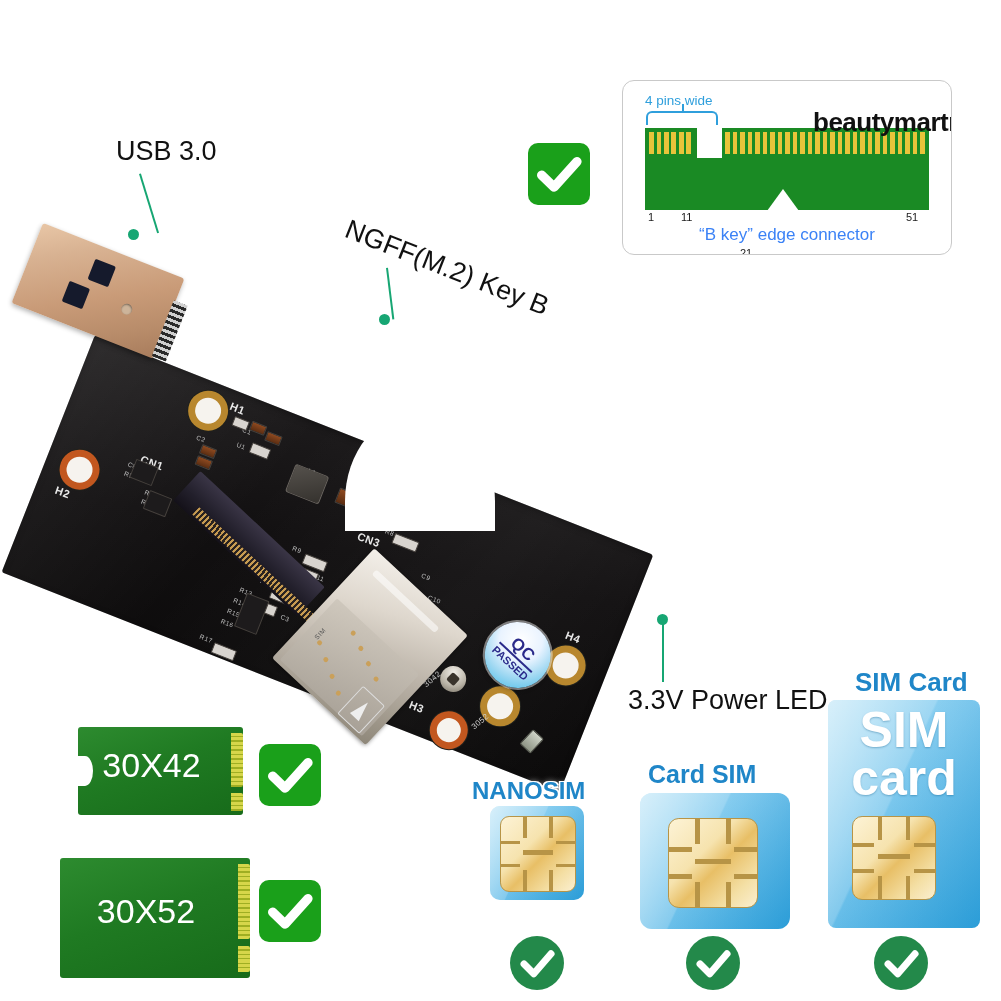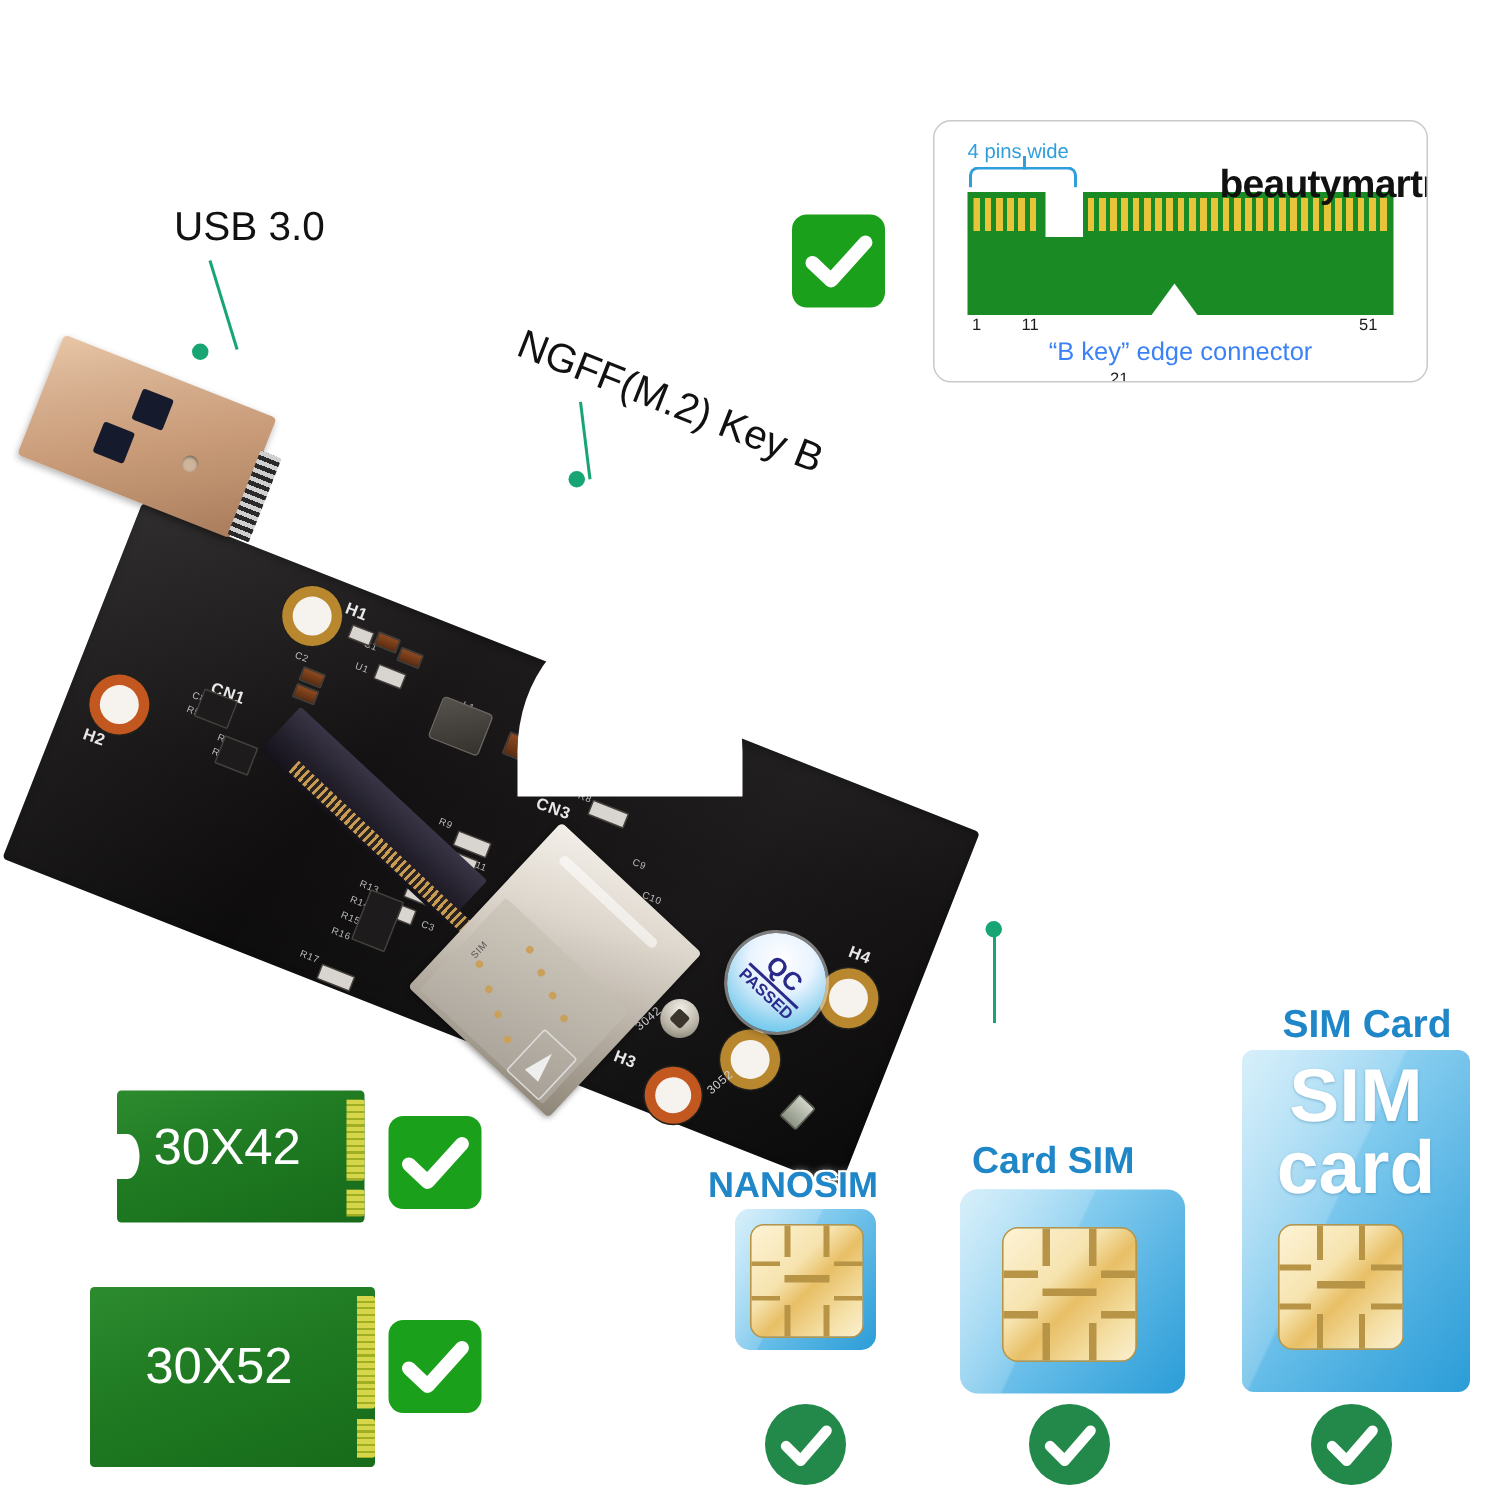--- a/index.html
+++ b/index.html
@@ -155,20 +155,21 @@
   <div class="dot" style="left:128px;top:229px;"></div>
 
   <div class="lbl" style="left:352px;top:214px;font-size:27px;transform:rotate(21.5deg);transform-origin:0 0;">NGFF(M.2) Key B</div>
   <div class="leader" style="left:386px;top:268px;width:2px;height:52px;transform:rotate(-7deg);"></div>
   <div class="dot" style="left:379px;top:314px;"></div>
 
   <div class="lbl" style="left:283px;top:625px;font-size:27px;">SIM Card Slot</div>
   <div class="leader" style="left:405px;top:576px;width:2px;height:48px;transform:rotate(12deg);"></div>
   <div class="dot" style="left:411px;top:570px;"></div>
 
+  <div class="lbl" style="left:628px;top:685px;font-size:27px;">3.3V Power LED</div>
   <div class="leader" style="left:662px;top:620px;width:2px;height:62px;"></div>
   <div class="dot" style="left:657px;top:614px;"></div>
 
   <div class="board-wrap">
 
     <div class="pcb">
       <div class="pcb-sheen"></div>
 
       <div class="hole copper" style="left:22px;top:118px;width:26px;height:26px;"></div>
       <div class="silk" style="left:20px;top:152px;transform:rotate(-2deg);">H2</div>

